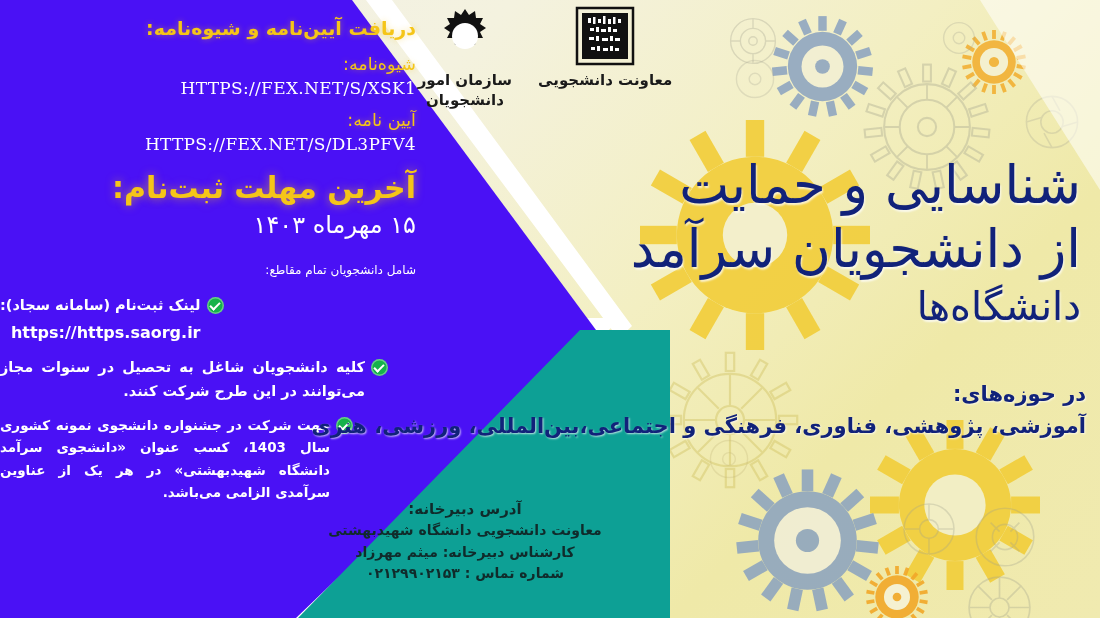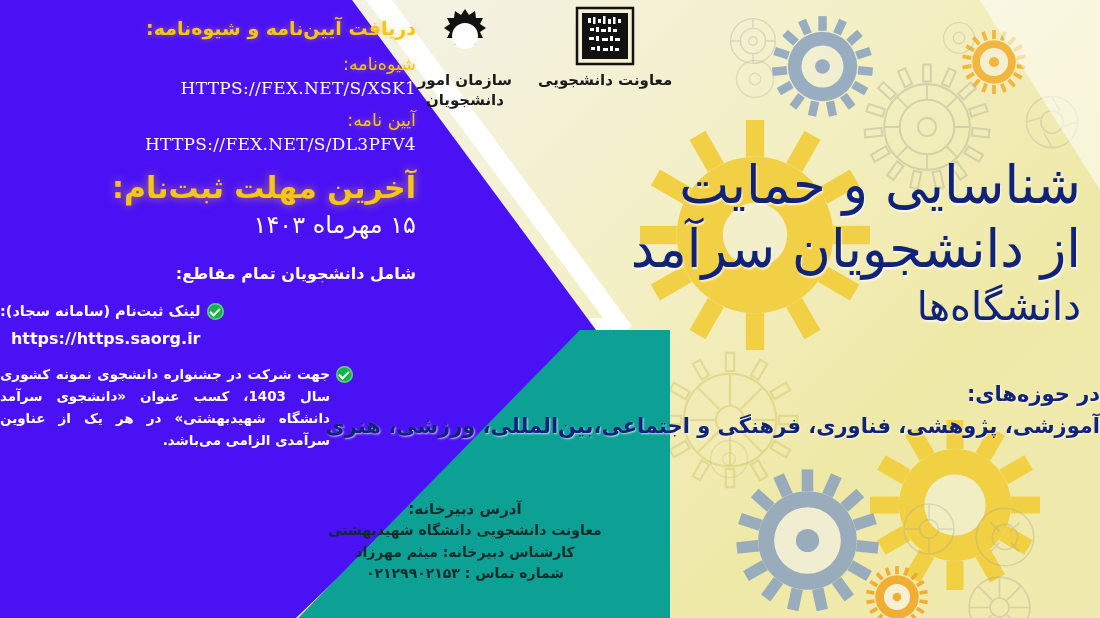--- a/index.html
+++ b/index.html
@@ -84,21 +84,21 @@
     font-size:17px;letter-spacing:.3px;margin:4px 0 0 0;direction:ltr;text-align:right;
   }
   .deadline{
     color:#f5c518;font-weight:bold;font-size:30px;margin:16px 0 0 0;
     text-shadow:0 0 10px rgba(245,197,24,.6);letter-spacing:.5px;
   }
   .deadline-date{
     color:#ffffff;font-weight:normal;font-size:24px;margin:6px 0 7px 0;
   }
   .scope{
-    color:#ffffff;font-size:16px;line-height:1.6;margin:22px 0 0 0;font-weight:700;
+    color:#ffffff;font-size:12px;line-height:1.6;margin:22px 0 0 0;font-weight:400;
   }
   .bullets{margin:14px 0 0 0;padding:0;list-style:none;}
   .bullet{
     display:flex;align-items:flex-start;justify-content:flex-end;
     gap:6px;margin:0 0 10px 0;
   }
   .bullet-body{
     color:#ffffff;font-size:14.5px;line-height:1.65;text-align:justify;
     text-align-last:right;font-weight:600;max-width:365px;
   }
@@ -132,21 +132,21 @@
   .title-line{
     color:#11227a;font-weight:normal;line-height:1.12;
     text-shadow:1px 2px 2px rgba(255,255,255,.75), 0 0 1px rgba(0,0,0,.25);
     margin:5px;
   }
   .t1{font-size:53px;letter-spacing:1px;}
   .t2{font-size:53px;letter-spacing:1px;margin-top:4px;}
   .t3{font-size:40px;letter-spacing:1px;margin-top:2px;}
 
   .fields{
-    position:absolute;right:0;top:382px;width:900px;z-index:6;
+    position:absolute;right:14px;top:382px;width:900px;z-index:6;
     direction:rtl;text-align:right;
   }
   .fields-label{
     color:#11227a;font-weight:bold;font-size:21px;margin:0;
     text-shadow:1px 1px 2px rgba(255,255,255,.7);
   }
   .fields-list{
     color:#11227a;font-weight:bold;font-size:21px;margin:8px 0 0 0;
     text-shadow:1px 1px 2px rgba(255,255,255,.7);
   }
@@ -515,20 +515,24 @@
     <ul class="bullets">
 
       <li class="bullet">
         <span class="check"></span>
         <span class="bullet-body">
           <span>لینک ثبت‌نام (سامانه سجاد):</span>
           <span class="bullet-link">https://https.saorg.ir</span>
         </span>
       </li>
 
+      <li class="bullet">
+        <span class="check"></span>
+        <span class="bullet-body">کلیه دانشجویان شاغل به تحصیل در سنوات مجاز می‌توانند در این طرح شرکت کنند.</span>
+      </li>
 
       <li class="bullet">
         <span class="check"></span>
         <span class="bullet-body" style="font-size:13.5px;max-width:330px;">جهت شرکت در جشنواره دانشجوی نمونه کشوری سال 1403، کسب عنوان «دانشجوی سرآمد دانشگاه شهیدبهشتی» در هر یک از عناوین سرآمدی الزامی می‌باشد.</span>
       </li>
 
     </ul>
   </div>
 
   <div class="title-block">

